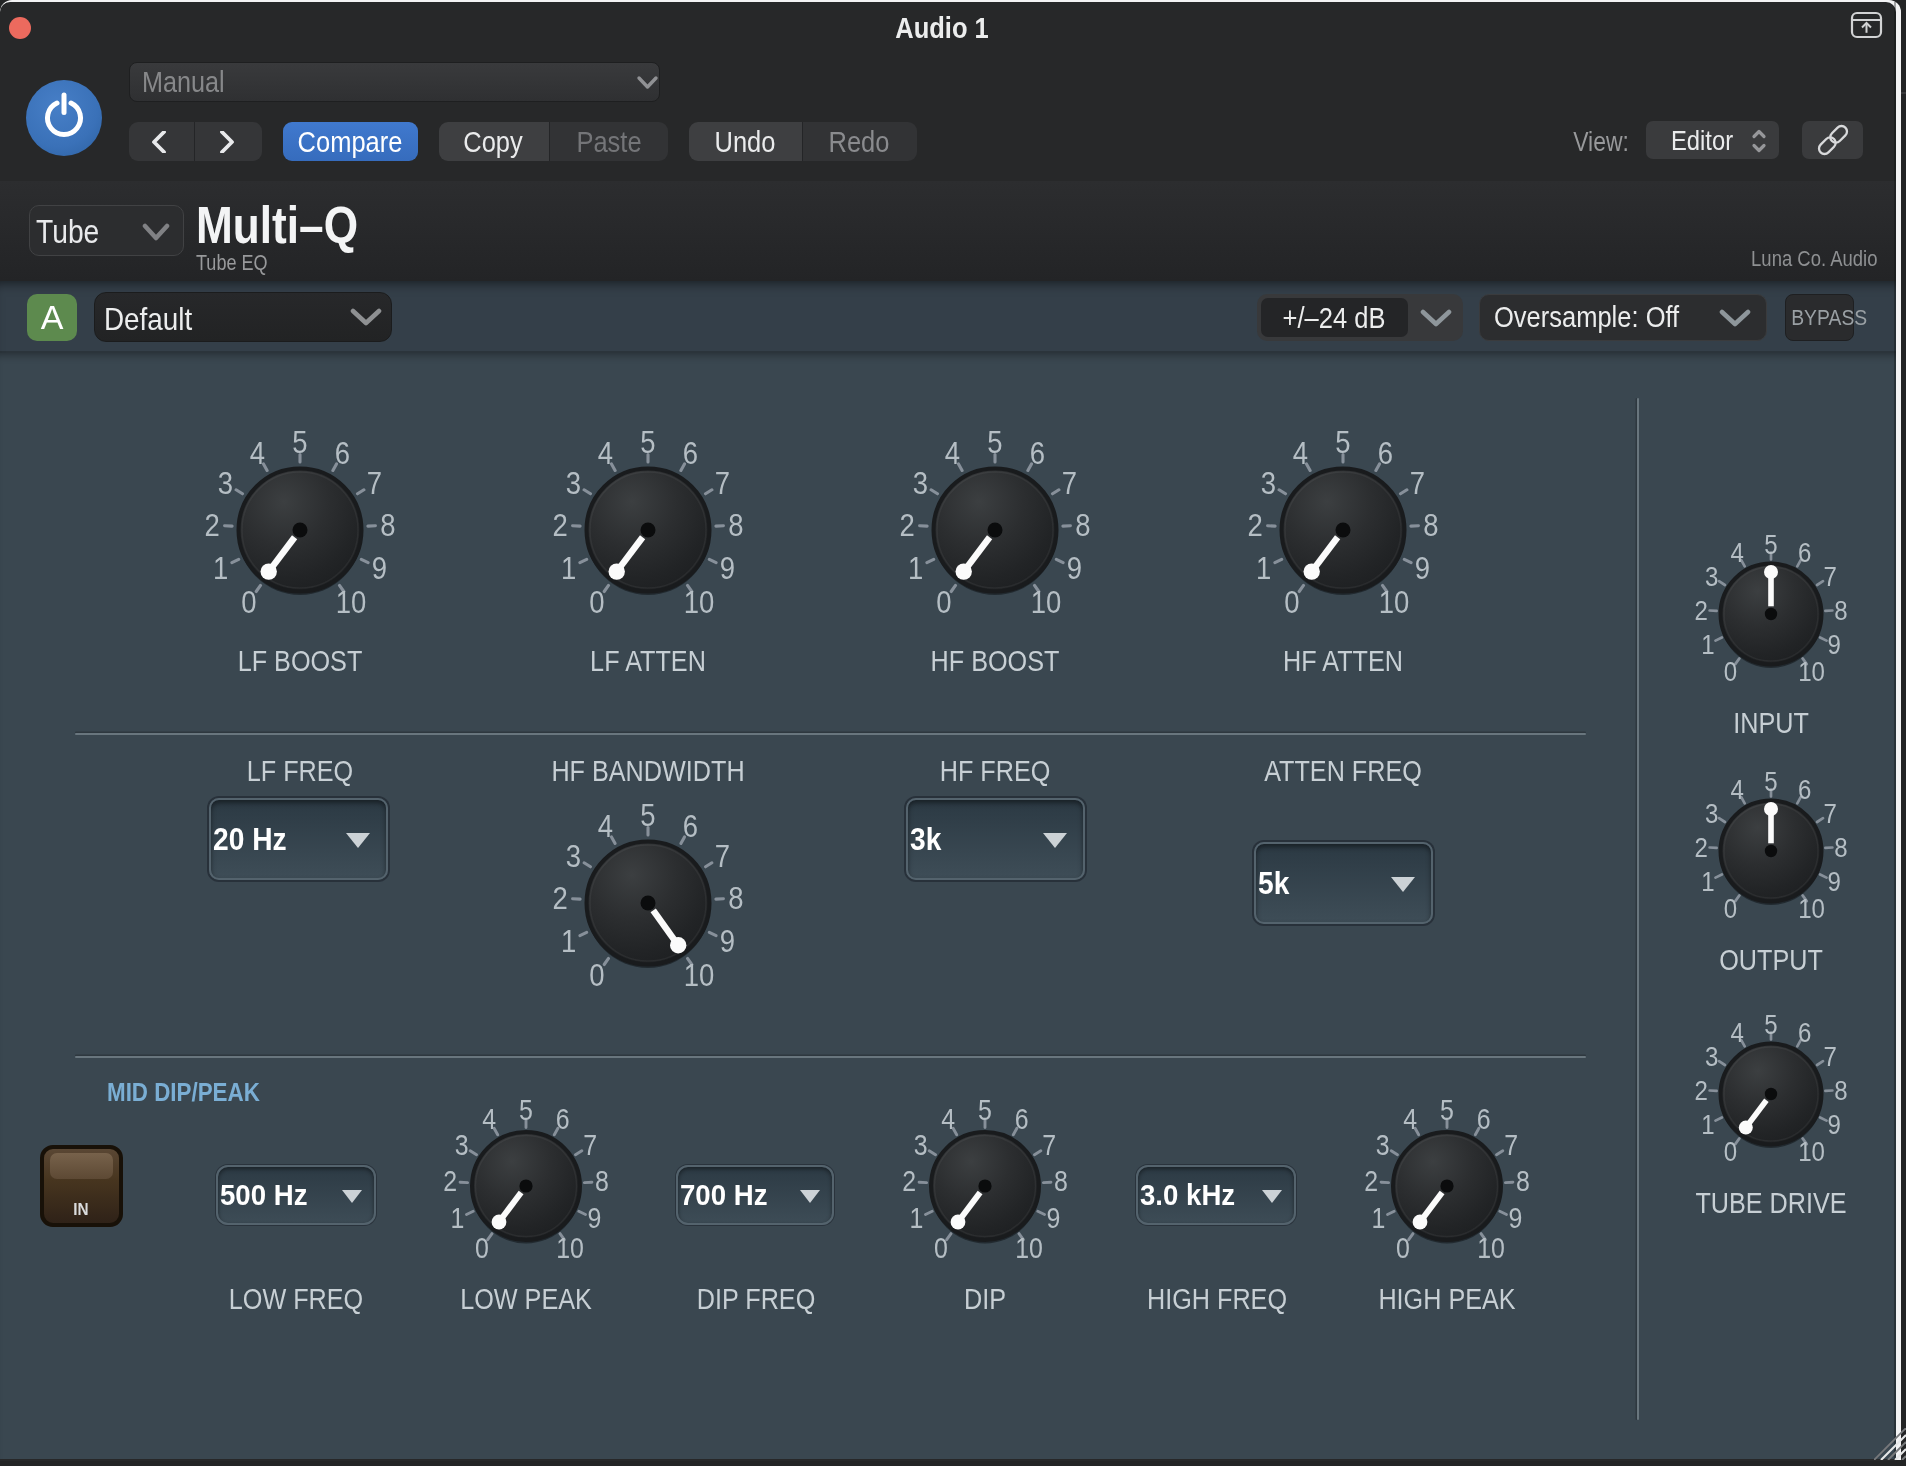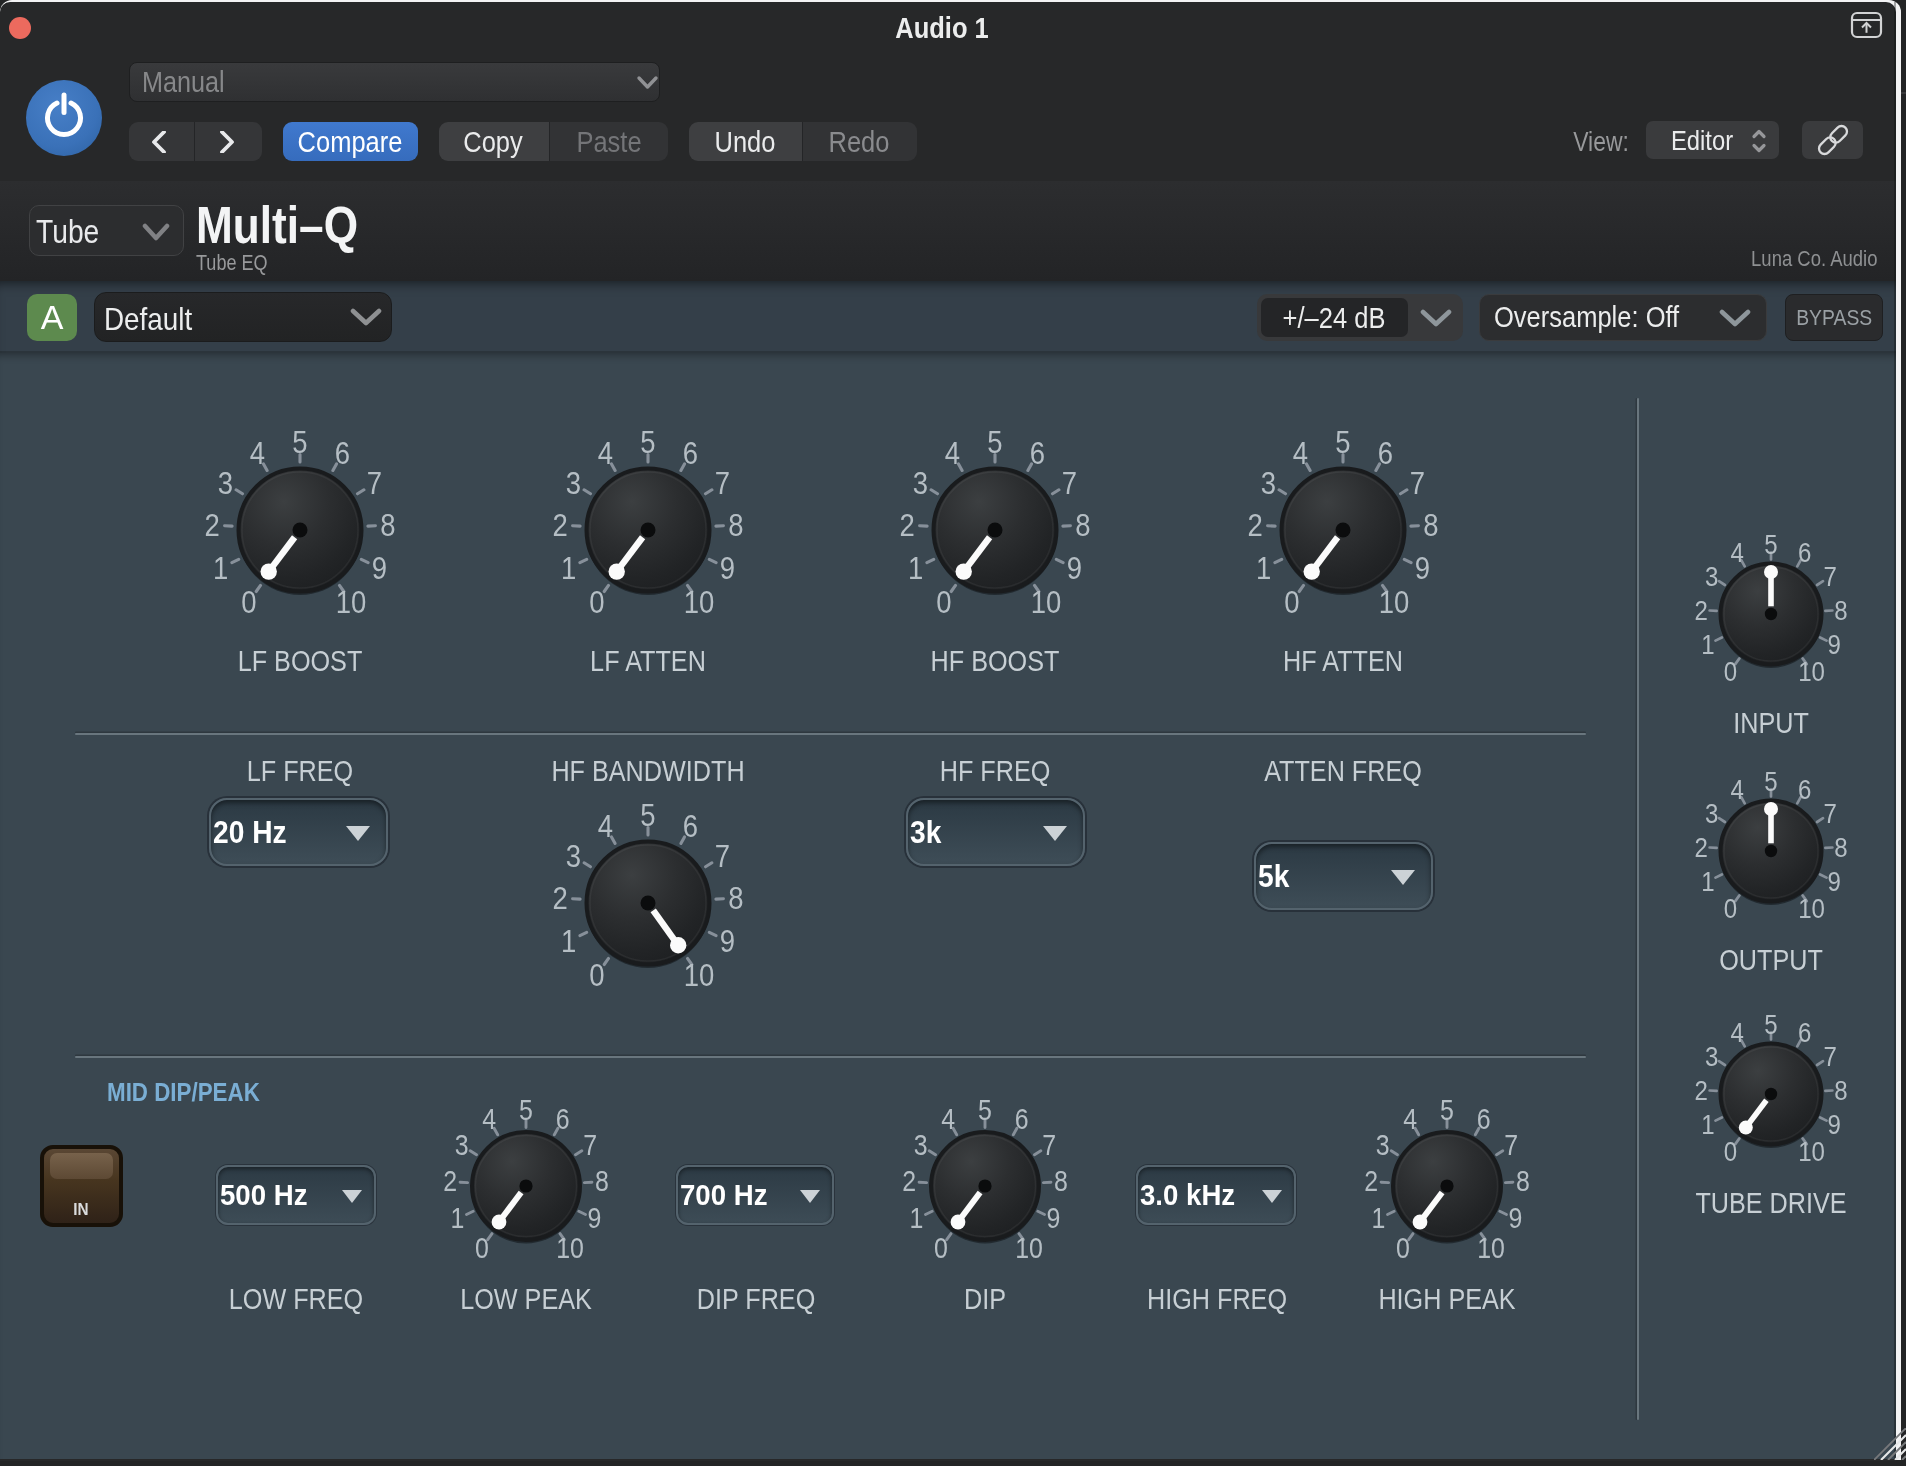--- a/index.html
+++ b/index.html
@@ -4,21 +4,21 @@
 html,body{width:1906px;height:1466px;overflow:hidden;background:#232425;font-family:"Liberation Sans",sans-serif;-webkit-font-smoothing:antialiased}
 .abs{position:absolute}
 #frame{position:absolute;left:0;top:0;width:1901px;height:1460px;background:#f3f3f4;border-radius:12px 12px 0 0}
 #win{position:absolute;left:0;top:2px;width:1896px;height:1459px;background:#272829;border-radius:10px 10px 0 0;overflow:hidden}
 #phead{position:absolute;left:0;top:181px;width:1896px;height:100px;background:linear-gradient(180deg,#2c2d2f,#232426)}
 #pbar{position:absolute;left:0;top:281px;width:1896px;height:72px;background:#343f49;box-shadow:inset 0 10px 12px -8px rgba(0,0,0,.55),inset 0 -2px 0 #2b343b}
 #panel{position:absolute;left:0;top:353px;width:1896px;height:1106px;background:#3a4750;box-shadow:inset 0 8px 10px -7px rgba(0,0,0,.4)}
 .kn{position:absolute;font-family:"Liberation Sans",sans-serif}
 .lbl{position:absolute;transform:translate(-50%,-50%) scale(.84,1);font-size:30px;color:#c7cfd4;white-space:nowrap}
 .btxt{font-size:30px;white-space:nowrap;position:absolute;transform:translate(-50%,-50%) scale(.85,1)}
-.dd1{position:absolute;width:179px;height:68px;border-radius:18px;border:2px solid #54636d;background:linear-gradient(180deg,#2c3a44 4%,#3e4d57);box-shadow:0 0 0 2px #28313a,inset 0 3px 5px rgba(0,0,0,.45)}
+.dd1{position:absolute;width:179px;height:82px;border-radius:10px;border:2px solid #54636d;background:linear-gradient(180deg,#2c3a44 4%,#3e4d57);box-shadow:0 0 0 2px #28313a,inset 0 3px 5px rgba(0,0,0,.45)}
 .ddv{position:absolute;left:2px;top:50%;transform:translateY(-50%) scale(.88,1);transform-origin:left center;font-weight:bold;font-size:32px;color:#fff;white-space:nowrap}
 .tri1{position:absolute;right:16px;top:50%;margin-top:-6px;width:0;height:0;border-left:12px solid transparent;border-right:12px solid transparent;border-top:15px solid #ccd2d6}
 .dd2{position:absolute;height:60px;border-radius:12px;border:2px solid #54636d;background:linear-gradient(180deg,#2d3b45 4%,#3d4c56);box-shadow:0 0 0 1px #2a333c,inset 0 2px 4px rgba(0,0,0,.45)}
 .ddv2{position:absolute;left:2px;top:50%;transform:translateY(-50%) scale(.92,1);transform-origin:left center;font-weight:bold;font-size:30px;color:#fff;white-space:nowrap}
 .tri2{position:absolute;right:12px;top:50%;margin-top:-5px;width:0;height:0;border-left:10.5px solid transparent;border-right:10.5px solid transparent;border-top:13px solid #ccd2d6}
 .seg{position:absolute;height:39px;border-radius:9px;overflow:hidden;display:flex}
 .seg>div{height:100%}
 </style></head><body>
 <svg width="0" height="0" style="position:absolute">
     <defs>
@@ -112,21 +112,21 @@
 <div class="abs" style="left:1261px;top:298px;width:147px;height:39px;border-radius:7px;background:#242527"></div>
 <div class="btxt" style="left:1334px;top:317.5px;font-size:30px;color:#eceded">+/–24 dB</div>
 <svg class="abs" style="left:1420px;top:309px" width="32" height="18">
     <polyline points="3,3 16,15 29,3" stroke="#8e969b" stroke-width="4.6" fill="none" stroke-linecap="round" stroke-linejoin="round"></polyline>
   </svg>
 <div class="abs" style="left:1479px;top:294px;width:288px;height:47px;border-radius:10px;background:#2c2d2f;border:1px solid #3a3b3d"></div>
 <div class="abs" style="left:1494px;top:294px;height:47px;font-size:30px;line-height:46px;color:#eceded;transform:scale(.85,1);transform-origin:left center;white-space:nowrap">Oversample: Off</div>
 <svg class="abs" style="left:1719px;top:309px" width="32" height="18">
     <polyline points="3,3 16,15 29,3" stroke="#8e969b" stroke-width="4.6" fill="none" stroke-linecap="round" stroke-linejoin="round"></polyline>
   </svg>
-<div class="abs" style="left:1785px;top:294px;width:98px;height:47px;border-radius:8px;background:#2a2b2d;border:1px solid #1e1f21;text-align:center;line-height:45px"><span style="font-size:22px;color:#9aa0a4;display:inline-block;transform:scale(.88,1)">BYPASS</span></div>
+<div class="abs" style="left:1785px;top:294px;width:69px;height:47px;border-radius:8px;background:#2a2b2d;border:1px solid #1e1f21;text-align:center;line-height:45px"><span style="font-size:22px;color:#9aa0a4;display:inline-block;transform:scale(.88,1)">BYPASS</span></div>
 <div id="panel"></div>
 <div class="abs" style="left:75px;top:733px;width:1511px;height:2px;background:#69767e;border-radius:2px;box-shadow:0 -1.5px 0 #2e383f"></div>
 <div class="abs" style="left:75px;top:1056px;width:1511px;height:2px;background:#69767e;border-radius:2px;box-shadow:0 -1.5px 0 #2e383f"></div>
 <div class="abs" style="left:1636.5px;top:398px;width:2px;height:1022px;background:#69767e;border-radius:2px;box-shadow:-1.5px 0 0 #2e383f"></div>
 <svg class="kn" style="left:188px;top:418px" width="224" height="224" viewBox="-112 -112 224 224">
     <path d="M-39.5 55.4L-43.8 61.5M-61.3 29.4L-68.1 32.6M-67.9 -3.9L-75.4 -4.3M-57.5 -36.2L-63.9 -40.2M-32.9 -59.5L-36.5 -66.1M-0 -68L-0 -75.5M32.9 -59.5L36.5 -66.1M57.5 -36.2L63.9 -40.2M67.9 -3.9L75.4 -4.3M61.3 29.4L68.1 32.6M39.5 55.4L43.8 61.5" stroke="#87909a" stroke-width="3.1" stroke-linecap="round" fill="none"></path>
     <text transform="translate(-51.1 71.6) scale(.86 1)" font-size="32" fill="#b5bec4" text-anchor="middle" dominant-baseline="central">0</text>
     <text transform="translate(-79.4 38) scale(.86 1)" font-size="32" fill="#b5bec4" text-anchor="middle" dominant-baseline="central">1</text>
     <text transform="translate(-87.9 -5.1) scale(.86 1)" font-size="32" fill="#b5bec4" text-anchor="middle" dominant-baseline="central">2</text>
     <text transform="translate(-74.5 -46.9) scale(.86 1)" font-size="32" fill="#b5bec4" text-anchor="middle" dominant-baseline="central">3</text>

